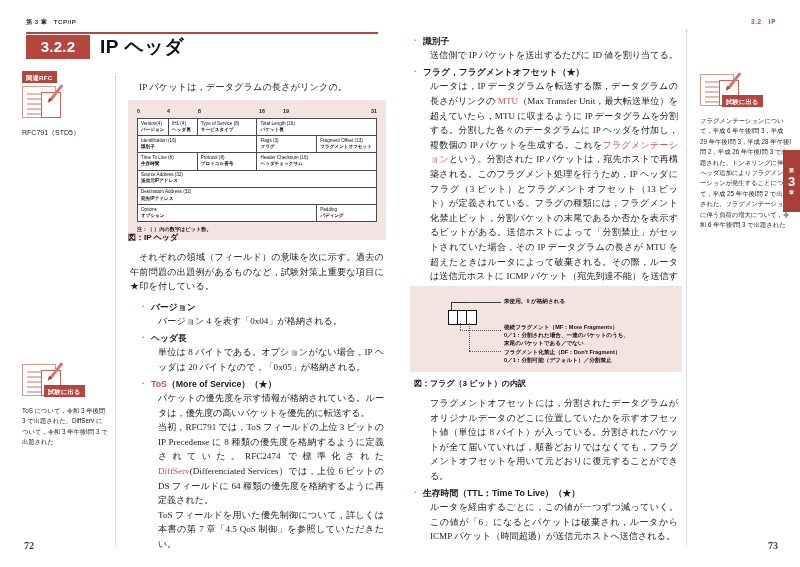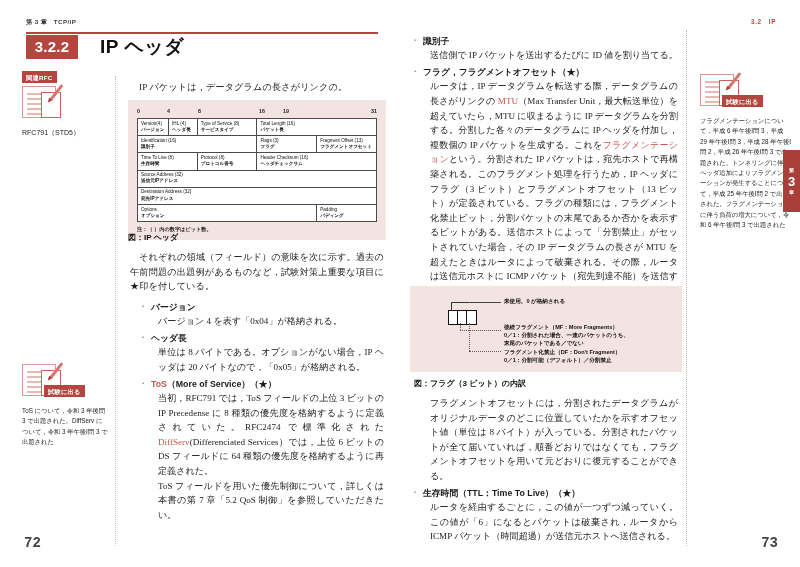--- a/index.html
+++ b/index.html
@@ -31,21 +31,21 @@
   
   .sec-head {
     position: absolute; left: 26px; top: 32px; width: 352px; height: 34px;
   }
   .sec-rule {
     position: absolute; left: 0; top: 0; width: 352px; height: 2px;
     background: #b4453f;
   }
   .sec-num {
     position: absolute; left: 0; top: 3px;
-    width: 52px; height: 24px; background: #b4453f; color: #fff;
+    width: 64px; height: 24px; background: #b4453f; color: #fff;
     font-family: "Liberation Sans", sans-serif; font-weight: 700;
     font-size: 15px; line-height: 24px; text-align: center; letter-spacing: .2px;
   }
   .sec-title {
     position: absolute; left: 74px; top: 2px;
     font-family: "Liberation Sans", sans-serif; font-weight: 700;
     font-size: 19px; line-height: 26px; color: #111; letter-spacing: .5px;
   }
 
   
@@ -199,22 +199,22 @@
     display: flex; flex-direction: column; align-items: center;
     justify-content: center; line-height: 1;
   }
   .chaptab .t { font-size: 5px; margin-bottom: 1px; }
   .chaptab .n { font-size: 13px; margin: 1px 0; }
   .chaptab .b { font-size: 5px; margin-top: 1px; }
 
   
   .folio {
     position: absolute; bottom: 16px;
-    font-family: Liberation Mono, monospace; font-weight: 700;
-    font-size: 14px; color: #444;
+    font-family: Liberation Serif, serif; font-weight: 700;
+    font-size: 10px; color: #444;
   }
   .folio-l { left: 24px; }
   .folio-r { right: 22px; }
 </style>
 </head>
 <body>
 
 <div class="spread">
 
   <div class="page page-left">
@@ -363,22 +363,23 @@
 
       <div class="bullet-item">
         <div class="bullet-head">ヘッダ長</div>
         <div class="bullet-body">単位は 8 バイトである。オプションがない場合，IP ヘッダは 20 バイトなので，「0x05」が格納される。</div>
       </div>
 
       <div class="bullet-item">
         <div class="bullet-head">
           <span class="rd">ToS</span><span>（More of Service）（★）</span>
         </div>
+        <div class="bullet-body">パケットの優先度を示す情報が格納されている。ルータは，優先度の高いパケットを優先的に転送する。</div>
         <div class="bullet-body"><span>当初，RFC791 では，ToS フィールドの上位 3 ビットの IP Precedense に 8 種類の優先度を格納するように定義されていた。RFC2474 で標準化された </span><span class="em-red">DiffServ</span><span>(Differenciated Services）では，上位 6 ビットの DS フィールドに 64 種類の優先度を格納するように再定義された。</span></div>
-        <div class="bullet-body">ToS フィールドを用いた優先制御について，詳しくは本書の第 7 章「5.2 QoS 制御」を参照していただきたい。</div>
+        <div class="bullet-body">ToS フィールドを用いた優先制御について，詳しくは本書の第 7 章「4.5 QoS 制御」を参照していただきたい。</div>
       </div>
     </div>
 
     <div class="folio folio-l">72</div>
   </div>
 
   <div class="page page-right">
 
     <div class="runhead-right">3.2　IP</div>
 

